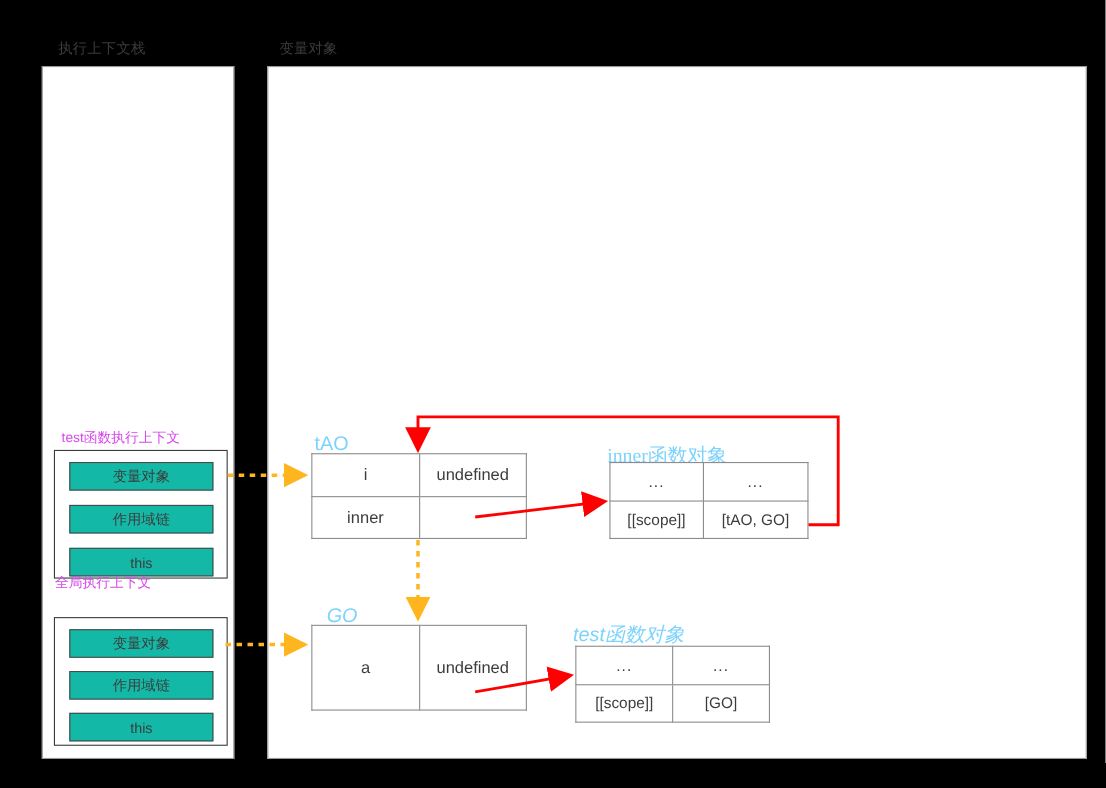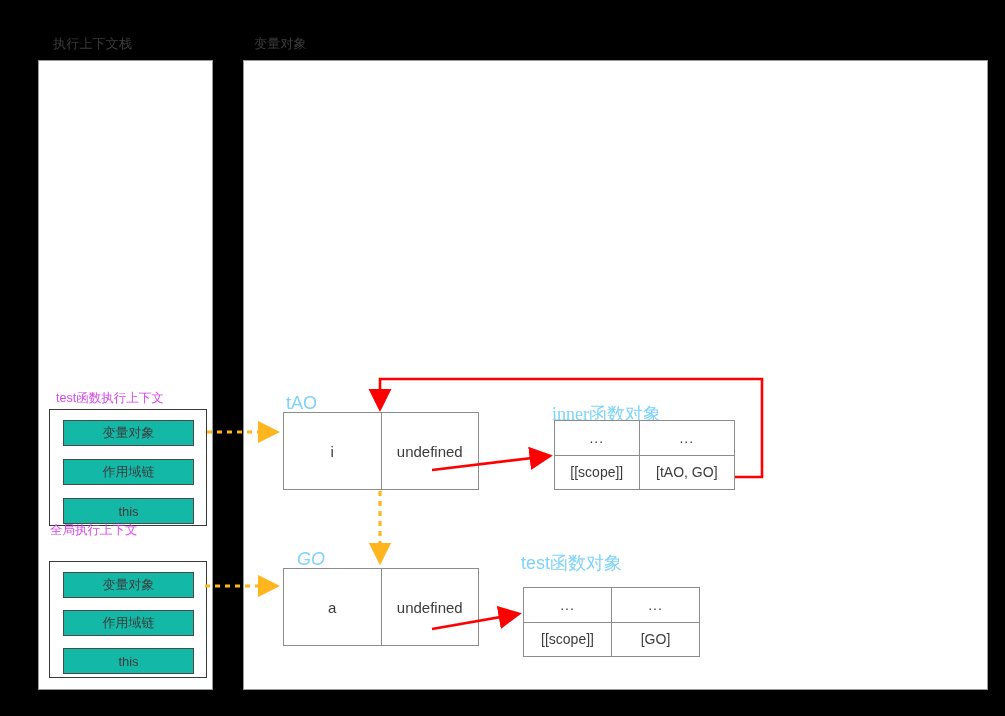--- a/index.html
+++ b/index.html
@@ -80,20 +80,24 @@
   <div class="ctx-slot" style="left:63px;top:648px;width:131px;height:26px;">this</div>
 
   <div class="mem-label" style="left:286px;top:396px;">tAO</div>
   <div class="mem-table" style="left:283px;top:412px;width:196px;height:78px;">
     <table>
       <tbody>
           <tr>
         <td style="width:50%">i</td>
         <td style="width:50%">undefined</td>
       </tr>
+      <tr>
+        <td>inner</td>
+        <td></td>
+      </tr>
     </tbody>
       </table>
   </div>
 
   <div class="mem-label" style="left:552px;top:407px;font-family:Liberation Serif, serif;">inner函数对象</div>
   <div class="mem-table small" style="left:554px;top:420px;width:181px;height:70px;">
     <table>
       <tbody>
           <tr>
         <td style="width:47%" class="dots">...</td>
@@ -112,21 +116,21 @@
     <table>
       <tbody>
           <tr>
         <td style="width:50%">a</td>
         <td style="width:50%">undefined</td>
       </tr>
     </tbody>
       </table>
   </div>
 
-  <div class="mem-label" style="left:521px;top:556px;">test函数对象</div>
+  <div class="mem-label" style="left:521px;top:570px;font-style:italic;">test函数对象</div>
   <div class="mem-table small" style="left:523px;top:587px;width:177px;height:70px;">
     <table>
       <tbody>
           <tr>
         <td style="width:50%" class="dots">...</td>
         <td style="width:50%" class="dots">...</td>
       </tr>
       <tr>
         <td>[[scope]]</td>
         <td>[GO]</td>

